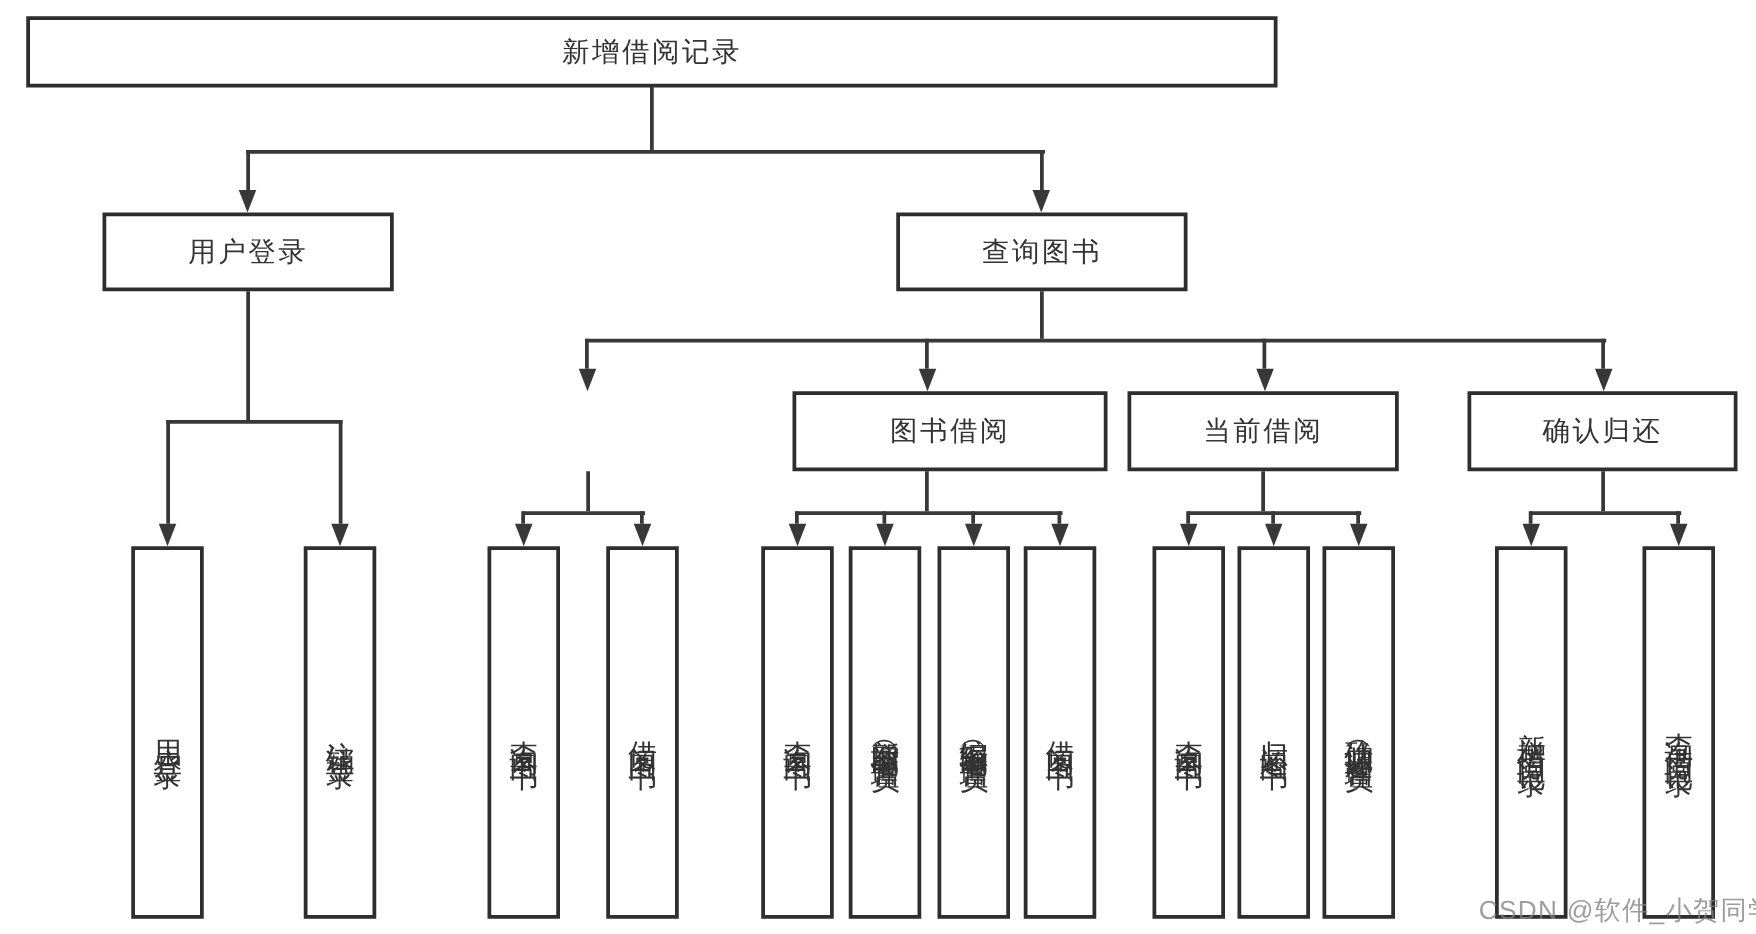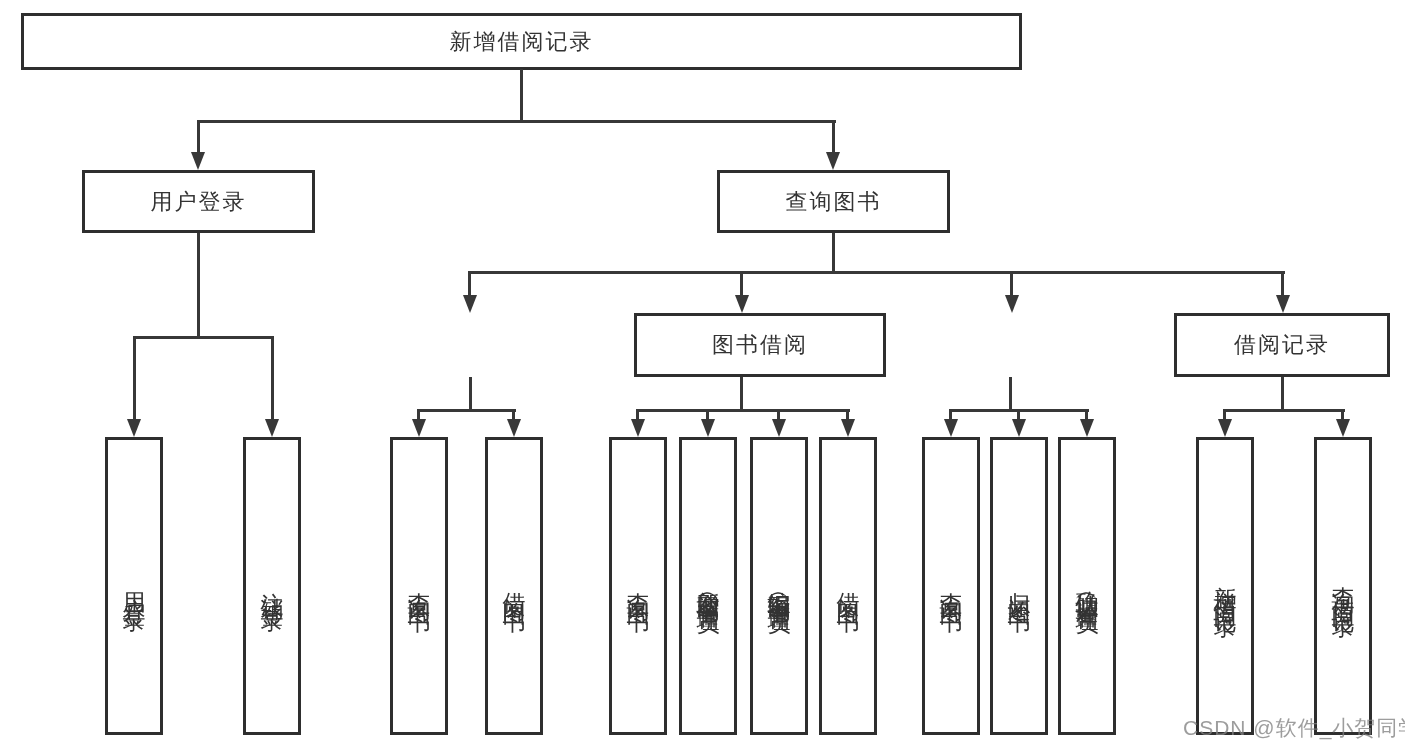--- a/index.html
+++ b/index.html
@@ -39,22 +39,25 @@
   <div class="box h" style="left:82px;top:170px;width:233px;height:63px">
     <span>用户登录</span>
   </div>
   <div class="box h" style="left:717px;top:170px;width:233px;height:63px">
     <span>查询图书</span>
   </div>
 
   <div class="box h" style="left:634px;top:313px;width:252px;height:64px">
     <span>图书借阅</span>
   </div>
+  <div class="box h" style="left:902px;top:313px;width:217px;height:64px">
+    <span>当前借阅</span>
+  </div>
   <div class="box h" style="left:1174px;top:313px;width:216px;height:64px">
-    <span>借阅记录</span>
+    <span>确认归还</span>
   </div>
 
   <div class="box v" style="left:105px;top:437px;width:58px;height:298px">
     <span>用户登录</span>
   </div>
   <div class="box v" style="left:243px;top:437px;width:58px;height:298px">
     <span>注销登录</span>
   </div>
   <div class="box v" style="left:390px;top:437px;width:58px;height:298px">
     <span>查询图书</span>

